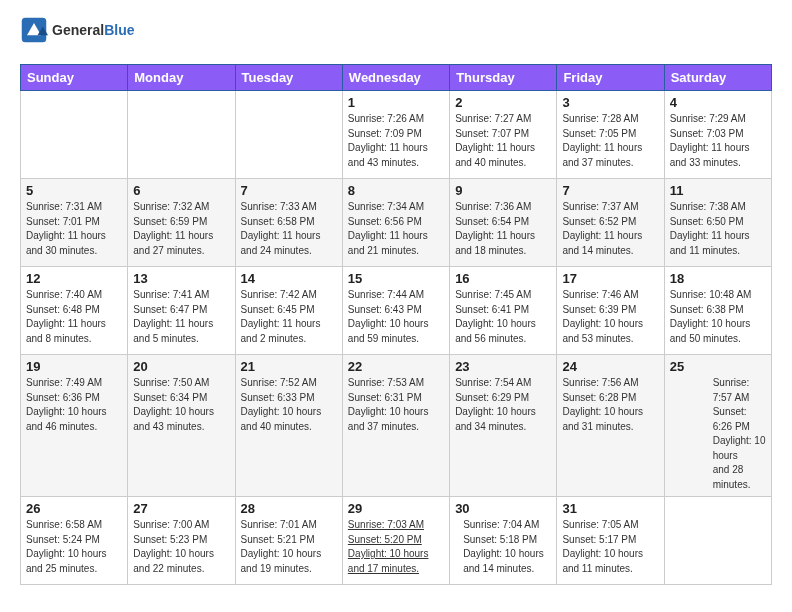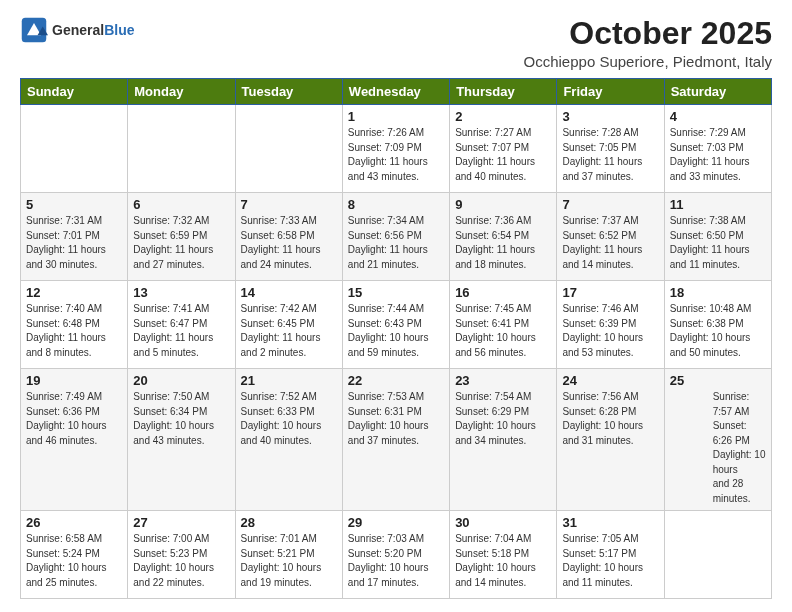--- a/index.html
+++ b/index.html
@@ -7,21 +7,21 @@
       font-family: Arial, sans-serif;
       background: #fff;
       width: 792px;
       min-height: 612px;
       padding: 16px 20px;
     }
     .header-area {
       display: flex;
       align-items: flex-start;
       justify-content: space-between;
-      margin-bottom: 8px;
+      margin-bottom: 20px;
     }
     .logo {
       display: flex;
       align-items: center;
       gap: 4px;
     }
     .logo-icon {
       width: 28px;
       height: 28px;
     }
@@ -38,21 +38,21 @@
       font-size: 15px;
       color: #444;
       margin-top: 2px;
     }
     .calendar-table {
       width: 100%;
       border-collapse: collapse;
       table-layout: fixed;
     }
     .calendar-table th {
-      background: #4d7c0f;
+      background: #8b5cf6;
       color: #fff;
       text-align: left;
       padding: 5px 6px;
       font-size: 13px;
       font-weight: bold;
       border: 1px solid #2a5da0;
     }
     .calendar-table td {
       border: 1px solid #ccc;
       vertical-align: top;
@@ -89,24 +89,20 @@
       <rect x="2" y="2" width="28" height="28" rx="4" fill="#2a6db5"></rect>
       <polygon points="8,22 16,8 24,22" fill="white"></polygon>
       <polygon points="20,22 26,12 32,22" fill="#1a4d8a"></polygon>
     </svg>
     <div>
       <div style="font-size:14px;font-weight:bold;color:#333;line-height:1.2;">
         <span>General</span><span style="color:#2a6db5;">Blue</span>
       </div>
     </div>
   </div>
-  <div class="title-area">
-    <div class="month-title">October 2025</div>
-    <div class="location-title">Occhieppo Superiore, Piedmont, Italy</div>
-  </div>
 </div>
 
 <table class="calendar-table">
   <thead>
     <tr>
     <th>Sunday</th>
         <th>Monday</th>
         <th>Tuesday</th>
         <th>Wednesday</th>
         <th>Thursday</th>
@@ -318,28 +314,28 @@
         </td>
         <td>
           <div class="day-number">28</div>
           <div class="day-info" style="white-space: pre-line;">Sunrise: 7:01 AM
 Sunset: 5:21 PM
 Daylight: 10 hours
 and 19 minutes.</div>
         </td>
         <td>
           <div class="day-number">29</div>
-          <div class="day-info" style="white-space: pre-line;">Sunrise: 7:03 AM
+          <div class="day-info" style="white-space: pre-line; text-decoration: underline;">Sunrise: 7:03 AM
 Sunset: 5:20 PM
 Daylight: 10 hours
 and 17 minutes.</div>
         </td>
         <td>
           <div class="day-number">30</div>
-          <div class="day-info" style="white-space: pre-line;">Sunrise: 7:04 AM
+          <div class="day-info" style="white-space: pre-line; margin-left: 8px;">Sunrise: 7:04 AM
 Sunset: 5:18 PM
 Daylight: 10 hours
 and 14 minutes.</div>
         </td>
         <td>
           <div class="day-number">31</div>
           <div class="day-info" style="white-space: pre-line;">Sunrise: 7:05 AM
 Sunset: 5:17 PM
 Daylight: 10 hours
 and 11 minutes.</div>

